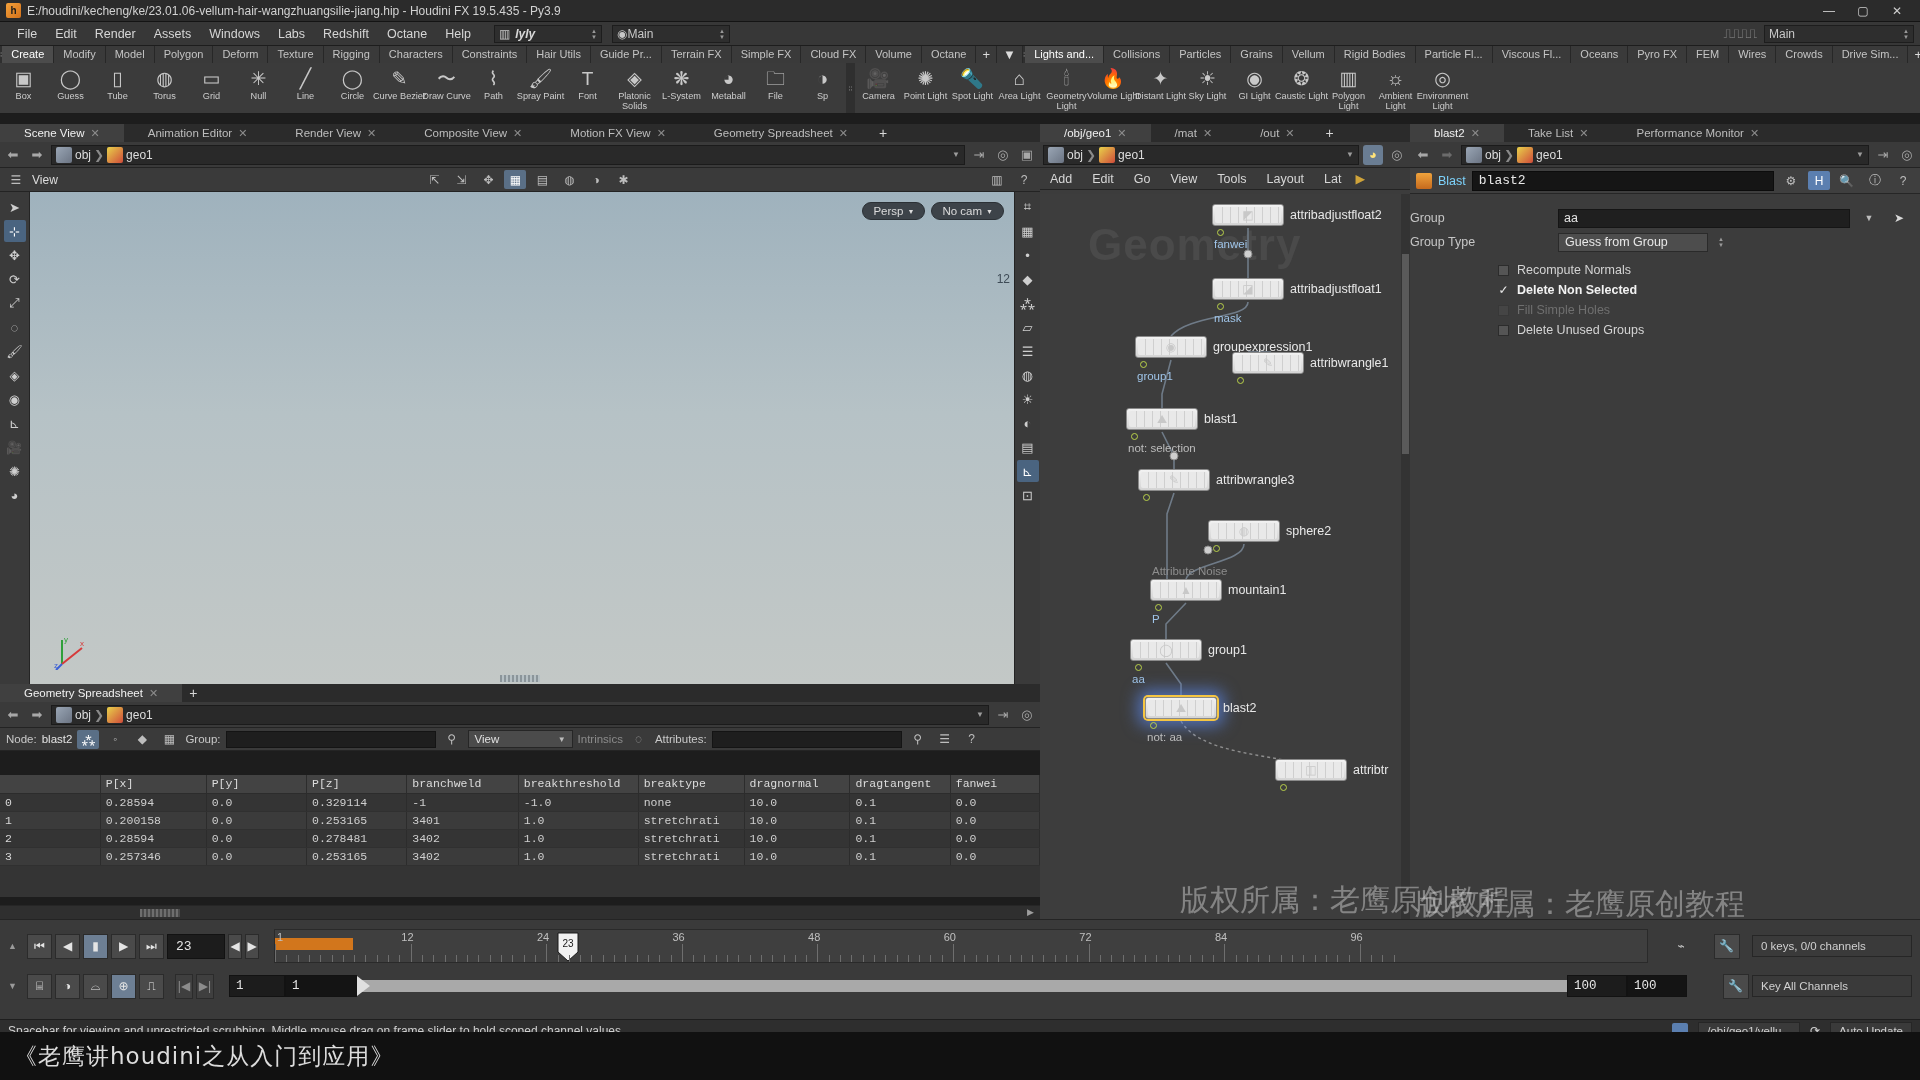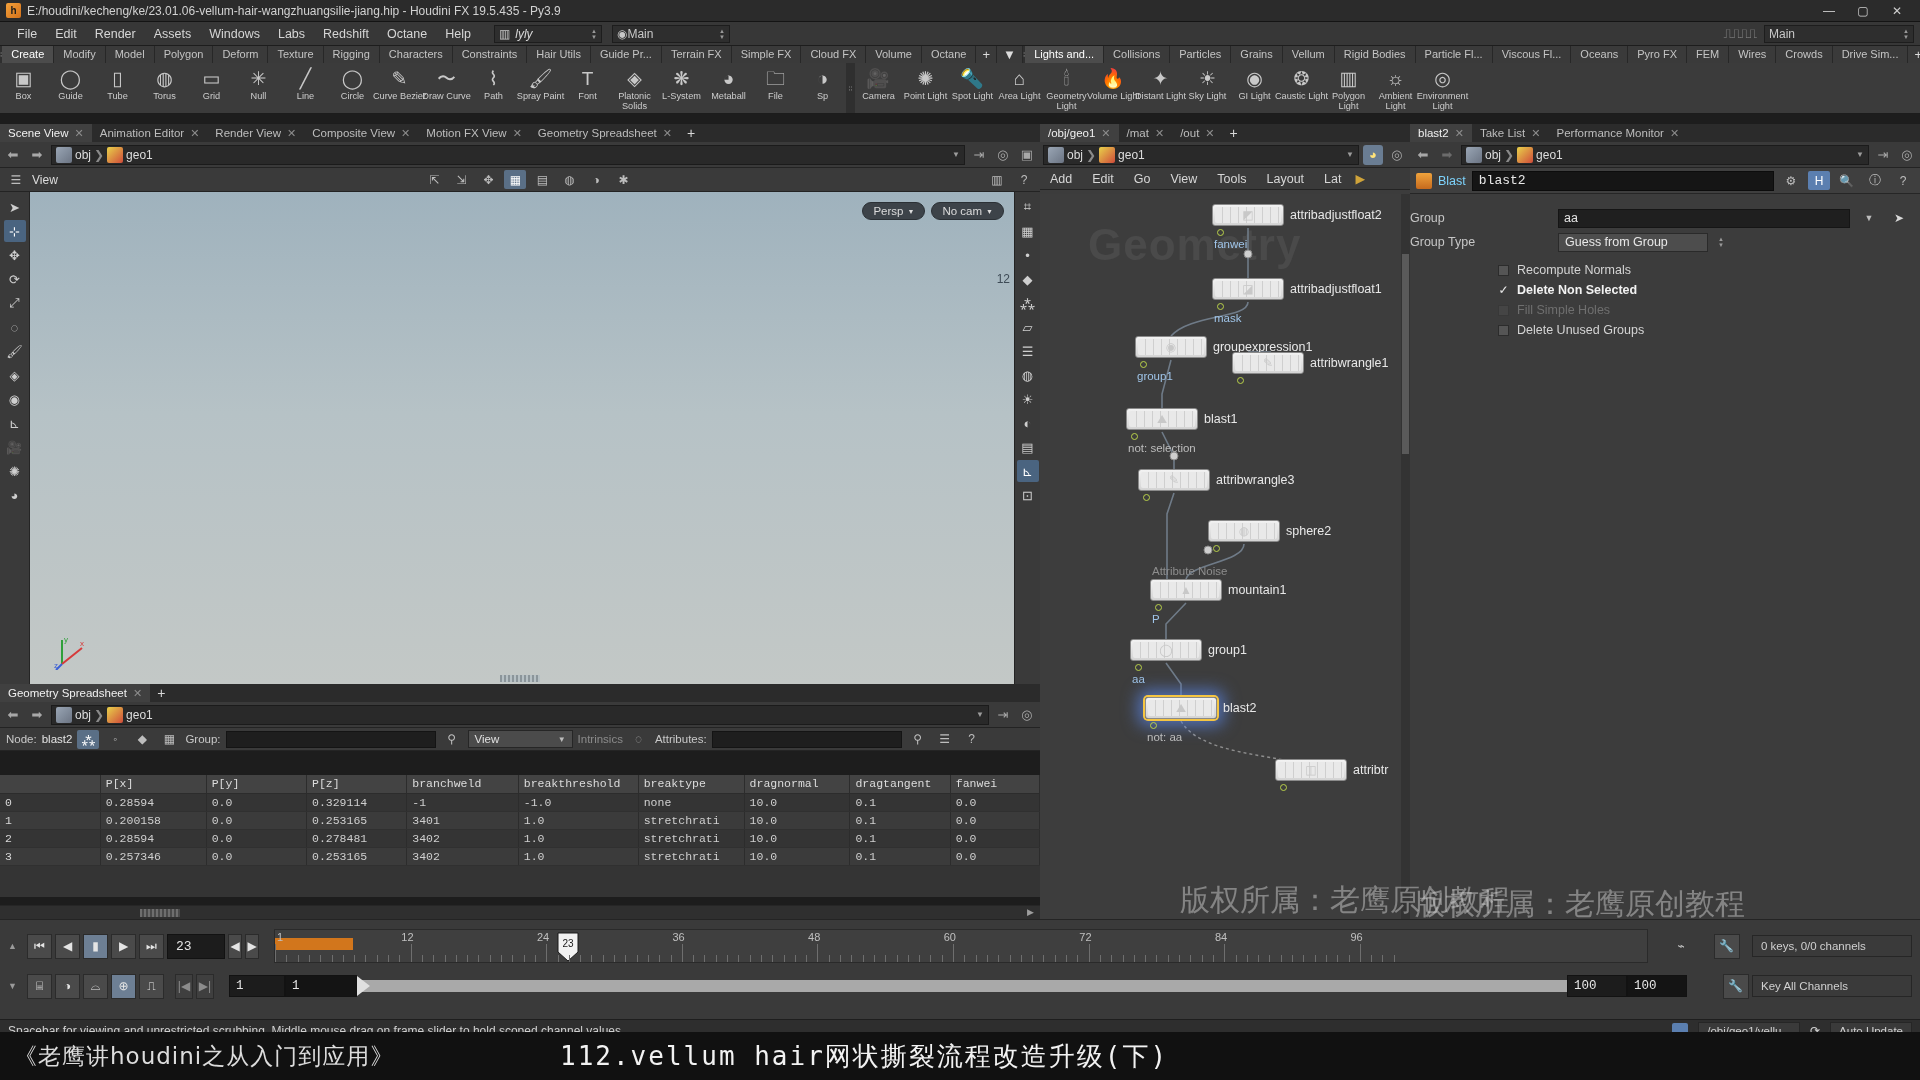--- a/index.html
+++ b/index.html
@@ -16,21 +16,21 @@
   .winbtns { margin-left:auto; display:flex; }
   .winbtns div { width:34px; height:22px; display:flex; align-items:center;
     justify-content:center; color:#cfcfcf; font-size:12px; }
 
   
   .menubar { height:24px; background:#373737; display:flex; align-items:center;
     padding-left:8px; border-bottom:1px solid #1d1d1d; }
   .menubar .mi { padding:0 9px; line-height:24px; font-size:12.5px; color:#d6d6d6; cursor:default; }
   .desk-sel { display:flex; align-items:center; height:18px; margin-left:14px;
     background:#2e2e2e; border:1px solid #1d1d1d; padding:0 4px; min-width:108px; }
-  .desk-sel .lbl { margin-left:5px; font-style:italic; color:#d8d8d8; }
+  .desk-sel .lbl { margin-left:5px; font-style:italic; color:#d8d8d8;font-weight:bold; }
   .spin { display:flex; flex-direction:column; margin-left:auto; font-size:6px; line-height:6px; color:#9a9a9a;}
   .pane-sel { display:flex; align-items:center; height:18px; margin-left:10px;
     background:#2e2e2e; border:1px solid #1d1d1d; padding:0 4px; min-width:118px; }
   .mb-right { margin-left:auto; display:flex; align-items:center; padding-right:6px; }
   .mb-right .wave { color:#8e8e8e; letter-spacing:-1px; font-size:13px; margin-right:8px;}
   .mb-right .pane2 { display:flex; align-items:center; height:18px; background:#2e2e2e;
     border:1px solid #1d1d1d; padding:0 4px; min-width:150px; }
 
   
   .shelfwrap { background:#333; border-bottom:1px solid #1c1c1c; position:relative; }
@@ -46,21 +46,21 @@
     align-items:center; padding-top:3px; flex:0 0 auto; }
   .sitem .ico { width:26px; height:25px; display:flex; align-items:center; justify-content:center;
     font-size:19px; line-height:1; }
   .sitem .cap { font-size:9.2px; color:#cdcdcd; text-align:center; line-height:9.5px;
     margin-top:1px; width:54px; overflow:hidden; }
   .shelf-split { width:9px; height:50px; background:#2f2f2f; color:#777; font-size:7px;
     display:flex; align-items:center; justify-content:center; flex:0 0 auto;}
 
   
   .pane-tabs { height:18px; display:flex; align-items:center; background:#2b2b2b; }
-  .ptab { height:18px; line-height:18px; padding:0 8px; font-size:11.5px; color:#bdbdbd;
+  .ptab { height:18px; line-height:18px; padding:0 24px; font-size:11.5px; color:#bdbdbd;
     display:flex; align-items:center; gap:6px; background:#2b2b2b; }
   .ptab.active { background:#404040; color:#f0f0f0; }
   .ptab .x { color:#8d8d8d; font-size:11px; }
   .ptab.plus { color:#d8d8d8; font-size:14px; padding:0 7px; }
 
   .pathbar { height:26px; background:#3a3a3a; display:flex; align-items:center;
     padding:0 3px; gap:4px; border-bottom:1px solid #232323; }
   .navbtn { width:20px; height:20px; display:flex; align-items:center; justify-content:center;
     color:#a8a8a8; font-size:13px; }
   .crumbbox { flex:1; height:20px; background:#292929; border:1px solid #1b1b1b;
@@ -273,21 +273,21 @@
       <div class="stab plus">+</div>
     </div>
 
     <div class="shelf-items" id="shelfItems">
         <div class="sitem">
           <div class="ico">▣</div>
           <div class="cap">Box</div>
         </div>
         <div class="sitem">
           <div class="ico">◯</div>
-          <div class="cap">Guide</div>
+          <div class="cap">Guess</div>
         </div>
         <div class="sitem">
           <div class="ico">▯</div>
           <div class="cap">Tube</div>
         </div>
         <div class="sitem">
           <div class="ico">◍</div>
           <div class="cap">Torus</div>
         </div>
         <div class="sitem">
@@ -1039,18 +1039,17 @@
     <div class="sb-right">
       <span class="icon-sq" style="background:#5b7fb0"></span>
       <span class="sb-chip">/obj/geo1/vellu...</span>
       <span>⟳</span>
       <span class="sb-chip">Auto Update</span>
     </div>
   </div>
 
   <div class="overlay-band">
     <div class="ov-left">《老鹰讲houdini之从入门到应用》</div>
-    <div class="ov-center">112.vellum hair网状撕裂流程改造升级(下)</div>
   </div>
 
   <div class="ghost-cn" style="left:1180px; top:880px; white-space:nowrap;">版权所属：老鹰原创教程</div>
 
 </div>
 
 </body></html>

